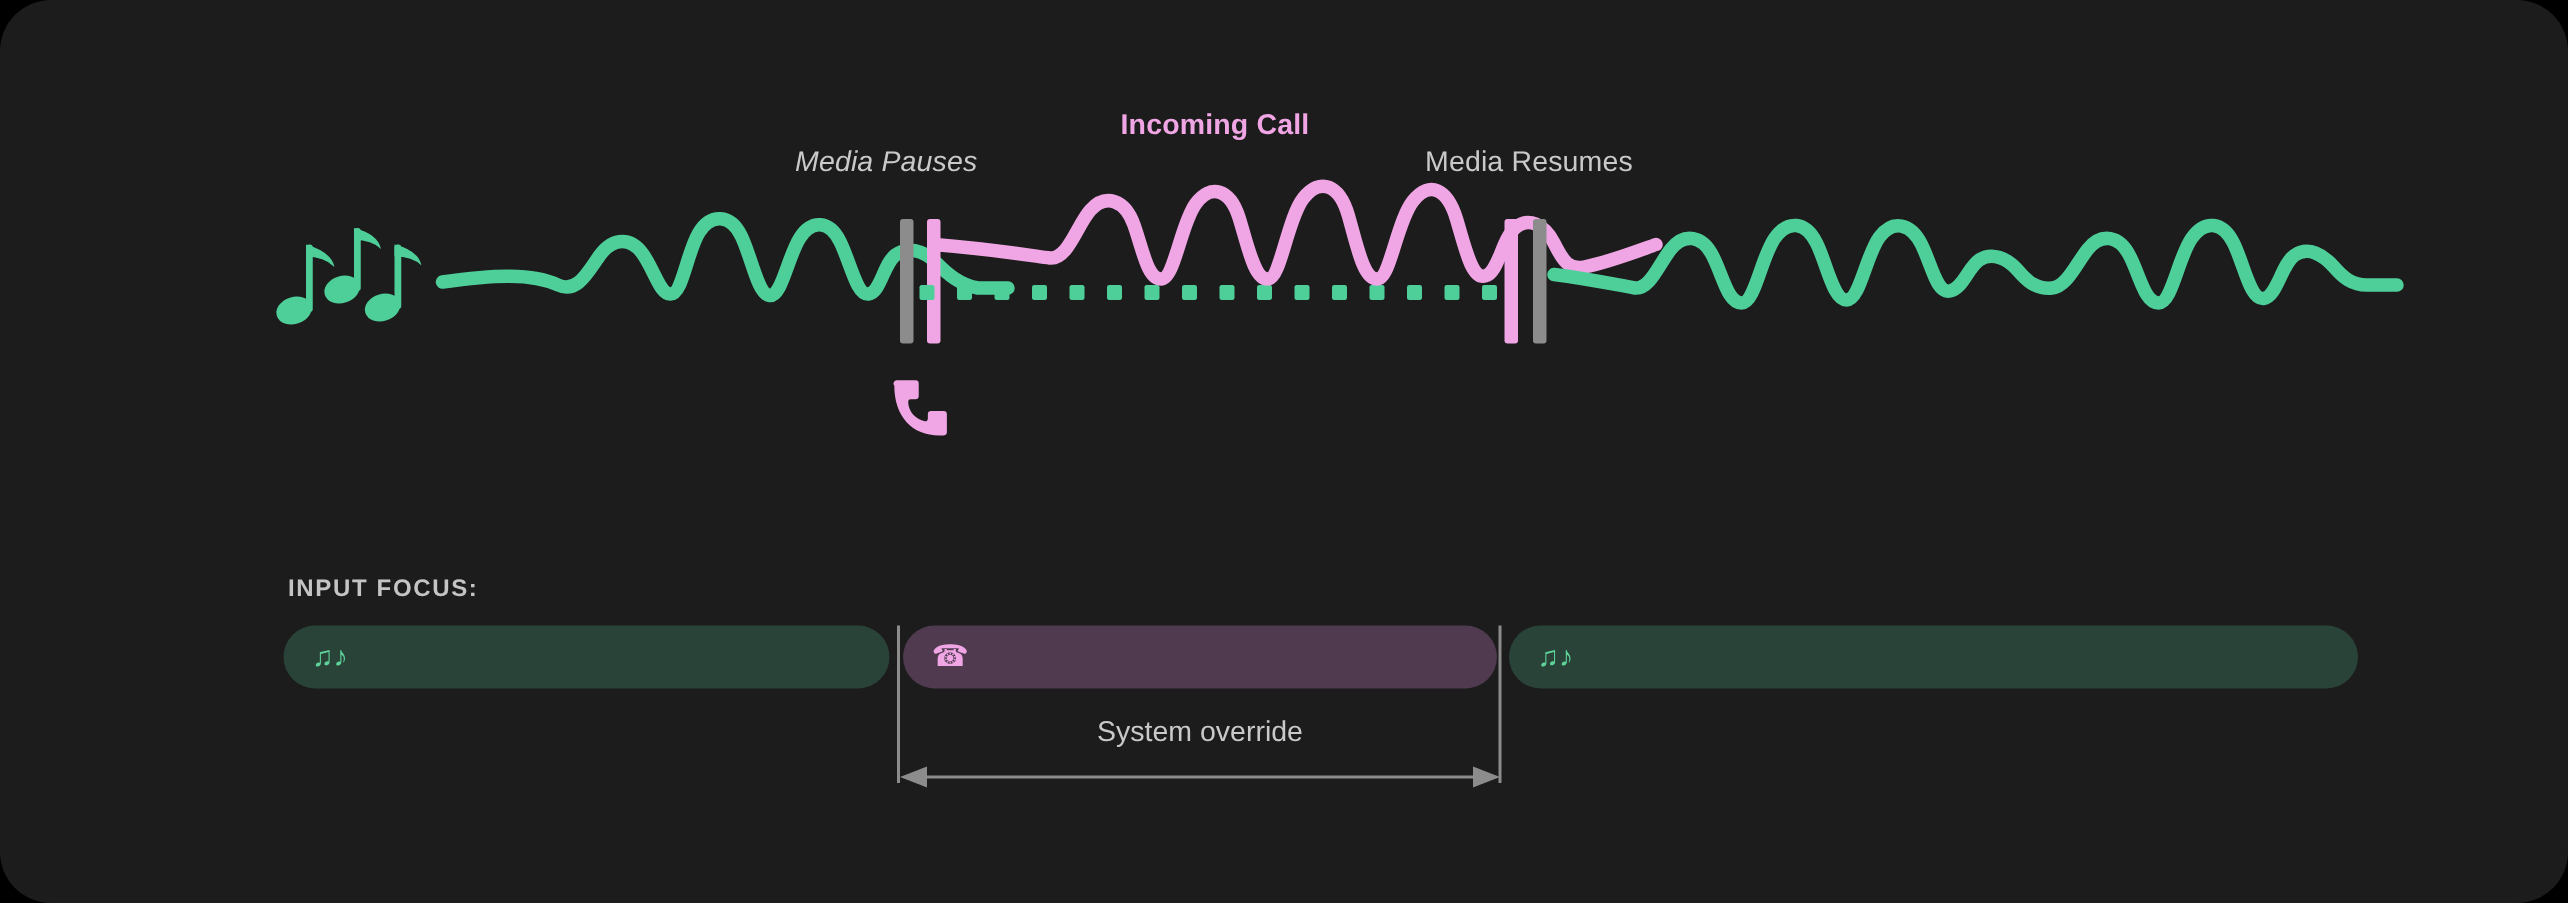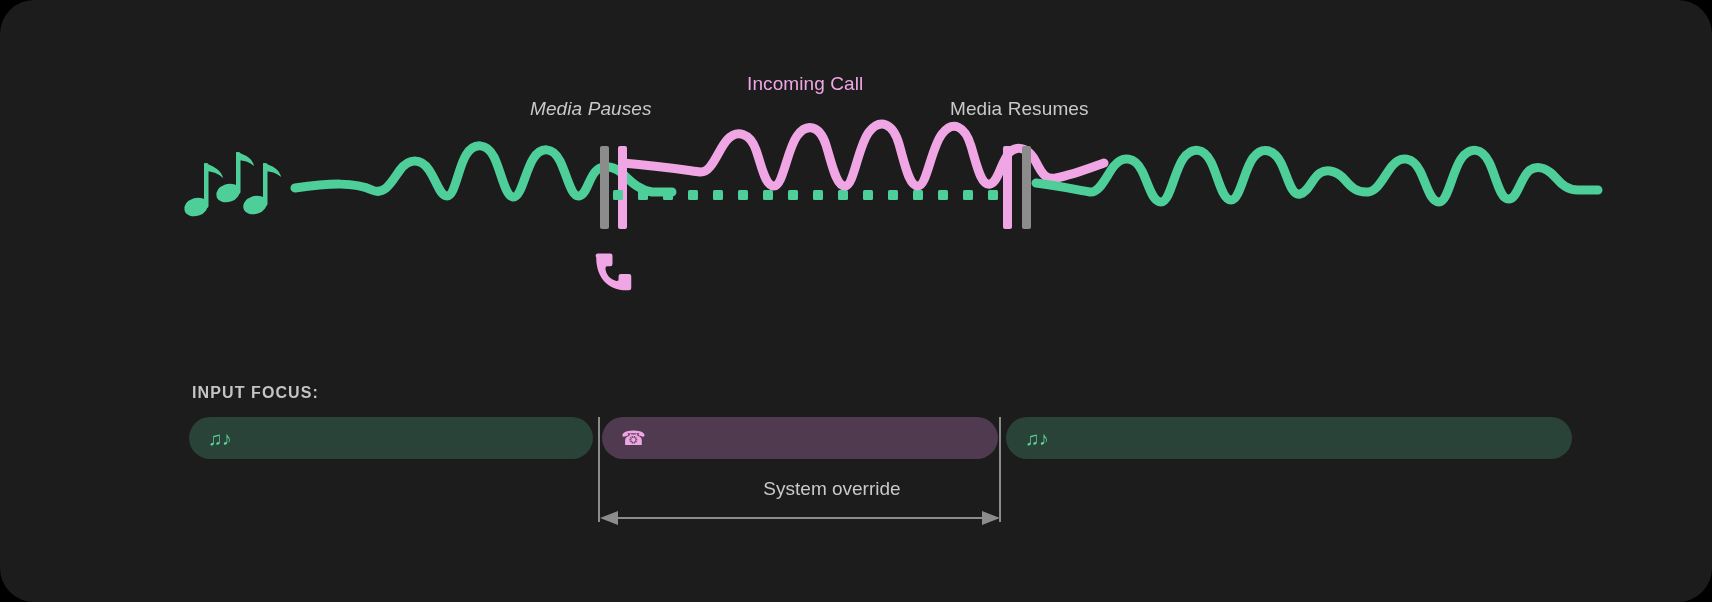--- a/index.html
+++ b/index.html
@@ -33,21 +33,21 @@
   .tl-svg { position: absolute; left: 0; top: 0; }
 
   .label {
     position: absolute;
     white-space: nowrap;
     font-size: 19px;
     letter-spacing: .1px;
   }
   .label-pauses  { left: 530px;  top: 98px;  color: #c9c9c9; font-style: italic; }
   .label-resumes { left: 950px;  top: 98px;  color: #c9c9c9; }
-  .label-call    { left: 747px;  top: 73px;  color: #f0a6e4; font-weight: normal; text-align: center; }
+  .label-call    { left: 747px;  top: 73px;  color: #f0a6e4; font-weight: bold; text-align: center; }
 
   
   .focus-head {
     position: absolute;
     left: 192px;
     top: 384px;
     font-size: 16px;
     font-weight: bold;
     letter-spacing: 1.1px;
     color: #c4c4c4;
@@ -82,21 +82,20 @@
   .seg-b { left: 413px; width: 396px; }
   .seg-c { left: 817px; width: 566px; }
   .override-wrap {
     position: absolute;
     left: 598px;
     top: 478px;
     width: 404px;
     text-align: center;
     font-size: 19px;
     color: #c9c9c9;
-    padding-left: 32px;
   }
   .bracket-svg { position: absolute; left: 0; top: 330px; }
 </style>
 </head>
 <body>
 
 <div class="panel">
 
   <div class="timeline">
 

